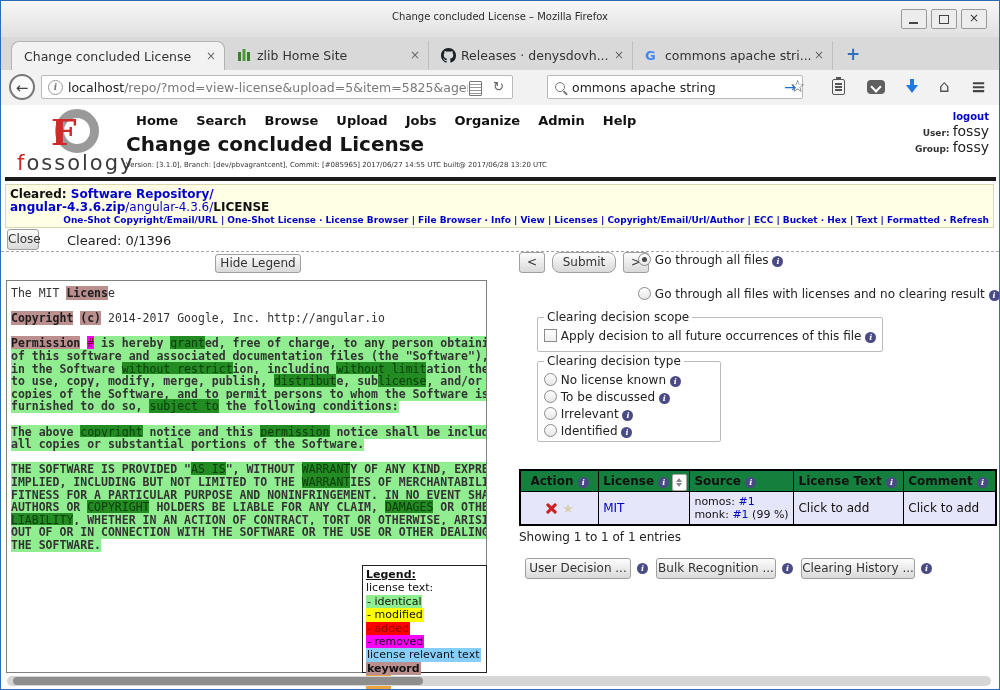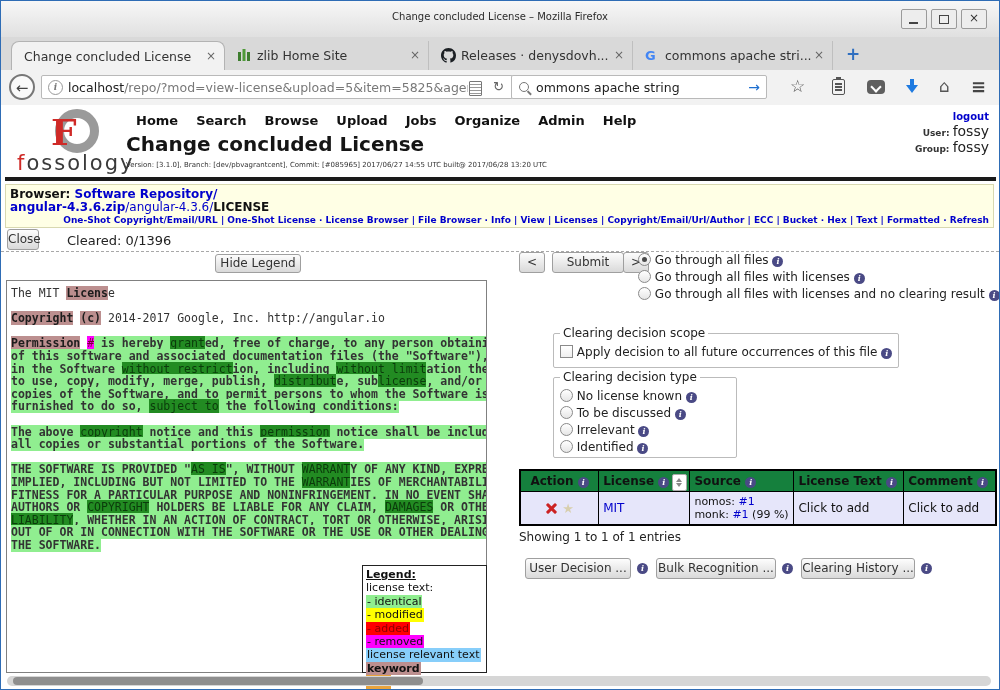--- a/index.html
+++ b/index.html
@@ -34,21 +34,21 @@
     border-radius:50%;text-align:center;font-size:15px;line-height:24px;color:#444;box-sizing:border-box;background:#fafafa;}
   #urlbox{position:absolute;left:40px;top:5px;width:472px;height:24px;background:#fff;
     border:1px solid #b9b9b9;border-radius:2px;box-sizing:border-box;}
   .i-circle{position:absolute;left:6px;top:4px;width:13px;height:13px;border:1px solid #999;
     border-radius:50%;color:#777;font:italic bold 9px/13px "DejaVu Serif",serif;text-align:center;}
   #url-text{position:absolute;left:26px;top:4px;font-size:12.5px;white-space:nowrap;overflow:hidden;width:400px;}
   #url-text .host{color:#222;} #url-text .path{color:#787878;}
   .reader-icon{position:absolute;right:30px;top:5px;width:11px;height:13px;border:1.5px solid #777;border-radius:1px;
     background:repeating-linear-gradient(#fff 0 2px,#999 2px 3px);}
   .reload-icon{position:absolute;right:8px;top:3px;font-size:13px;color:#666;}
-  #searchbox{position:absolute;left:510px;top:5px;width:256px;height:24px;background:#fff;
+  #searchbox{position:absolute;left:546px;top:5px;width:256px;height:24px;background:#fff;
     border:1px solid #b9b9b9;border-radius:2px;box-sizing:border-box;}
   .mag-icon{position:absolute;left:7px;top:6px;width:8px;height:8px;border:1.5px solid #777;border-radius:50%;}
   .mag-icon::after{content:'';position:absolute;width:5px;height:1.5px;background:#777;
     transform:rotate(45deg);right:-4px;bottom:-2px;}
   #search-text{position:absolute;left:24px;top:4px;font-size:12.5px;color:#222;white-space:nowrap;}
   #search-go{position:absolute;right:6px;top:3px;color:#1e6fd0;font-size:14px;}
   .navicon{position:absolute;top:8px;color:#555;}
   #star-icon{left:789px;font-size:17px;top:6px;}
   .clip-icon{left:831px;top:9px;width:11px;height:14px;border:1.5px solid #555;border-radius:2px;}
   .clip-icon::before{content:'';position:absolute;top:-3px;left:3px;width:5px;height:3px;background:#555;}
@@ -114,32 +114,32 @@
   .lg{display:inline-block;padding:0 1px;}
   .lg-identical{background:#90EE90;text-align:right;} .lg-modified{background:#FFFF00;}
   .lg-added{background:#FF0000;color:#8b0000;} .lg-removed{background:#FF00FF;}
   .lg-relevant{background:#87CEFA;} .lg-keyword{background:#BC8F8F;font-weight:bold;}
   .lg-bulk{background:#E8A33C;}
   
   #hscroll-track{position:absolute;left:6px;top:571px;width:984px;height:10px;background:#d6d6d6;border-radius:5px;}
   #hscroll-thumb{position:absolute;left:6px;top:1px;width:410px;height:8px;background:#8e8e8e;border-radius:4px;}
   
   #prev-button{left:518px;top:147px;width:26px;height:21px;line-height:19px;}
-  #submit-button{left:551px;top:147px;width:72px;height:21px;line-height:19px;}
+  #submit-button{left:551px;top:147px;width:64px;height:21px;line-height:19px;border-radius:8px;}
   #next-button{left:622px;top:147px;width:26px;height:21px;line-height:19px;}
   .cradio{display:inline-block;width:13px;height:13px;border:1px solid #8a8a8a;border-radius:50%;
     background:linear-gradient(#fff,#e6e6e6);vertical-align:-2px;position:relative;box-sizing:border-box;}
   .cradio.checked::after{content:'';position:absolute;left:3px;top:3px;width:5px;height:5px;border-radius:50%;background:#4a4a4a;}
   .ccheck{display:inline-block;width:13px;height:13px;border:1px solid #8a8a8a;
     background:linear-gradient(#fff,#efefef);vertical-align:-2px;box-sizing:border-box;}
   .info-icon{display:inline-block;width:11px;height:11px;border-radius:50%;background:#4a4a85;
     color:#fff;font:italic bold 8px/11px "DejaVu Serif",serif;text-align:center;vertical-align:0px;}
   .radio-row{position:absolute;font-size:12px;color:#222;white-space:nowrap;}
   #nav-radio-0{left:637px;top:148px;} #nav-radio-1{left:637px;top:165px;} #nav-radio-2{left:637px;top:182px;}
-  fieldset{position:absolute;border:1px solid #bbb;border-radius:2px;margin:16px;padding:2px 6px 6px 6px;
+  fieldset{position:absolute;border:1px solid #bbb;border-radius:2px;margin:0;padding:2px 6px 6px 6px;
     font-size:12px;color:#222;box-sizing:border-box;background:#fff;}
   fieldset legend{font-size:12px;color:#222;padding:0 3px;}
   #scope-fieldset{left:536px;top:205px;width:272px;height:42px;}
   #type-fieldset{left:536px;top:249px;width:184px;height:88px;}
   .fs-row{margin-top:3px;white-space:nowrap;}
   
   #license-table{position:absolute;left:518px;top:364px;width:478px;border-collapse:collapse;
     font-size:12px;color:#111;border:2px solid #000;}
   #license-table th{background:#15803d;border:1px solid #000;font-weight:bold;text-align:left;
     padding:3px 4px;position:relative;}
@@ -241,21 +241,21 @@
 
     <div id="page-title">Change concluded License</div>
     <div id="version-line">Version: [3.1.0], Branch: [dev/pbvagrantcent], Commit: [#085965] 2017/06/27 14:55 UTC built@ 2017/06/28 13:20 UTC</div>
     <div id="logout-link">logout</div>
     <div class="who" id="who-user"><span>User:</span> <span class="val">fossy</span></div>
     <div class="who" id="who-group"><span>Group:</span> <span class="val">fossy</span></div>
     <div id="black-bar"></div>
 
     <div id="folderbar">
       <div id="folder-line1">
-        <span>Browser:</span>
+        <span>Cleared:</span>
         <a>Software Repository/</a>
       </div>
       <div id="folder-line2">
         <a>angular-4.3.6.zip</a><a class="mid">/angular-4.3.6/</a><span>LICENSE</span>
       </div>
       <div id="view-links-bar"><span class="vlink">One-Shot Copyright/Email/URL</span><span class="vsep"> | </span><span class="vlink">One-Shot License</span><span class="vsep">  ·  </span><span class="vlink">License Browser</span><span class="vsep"> | </span><span class="vlink">File Browser</span><span class="vsep">  ·  </span><span class="vlink">Info</span><span class="vsep"> | </span><span class="vlink">View</span><span class="vsep"> | </span><span class="vlink">Licenses</span><span class="vsep"> | </span><span class="vlink">Copyright/Email/Url/Author</span><span class="vsep"> | </span><span class="vlink">ECC</span><span class="vsep"> | </span><span class="vlink">Bucket</span><span class="vsep">  ·  </span><span class="vlink">Hex</span><span class="vsep"> | </span><span class="vlink">Text</span><span class="vsep"> | </span><span class="vlink">Formatted</span><span class="vsep">  ·  </span><span class="vlink">Refresh</span></div>
     </div>
 
     <div class="btn" id="close-button">Close</div>
     <div id="cleared-text">Cleared: 0/1396</div>
@@ -282,25 +282,20 @@
       <div id="hscroll-thumb"></div>
     </div>
 
     <div class="btn" id="prev-button">&lt;</div>
     <div class="btn" id="submit-button">Submit</div>
     <div class="btn" id="next-button">&gt;</div>
 
     <div class="radio-row" id="nav-radio-0">
       <span class="cradio checked"></span>
       <span>Go through all files</span>
-      <span class="info-icon">i</span>
-    </div>
-    <div class="radio-row" id="nav-radio-1">
-      <span class="cradio"></span>
-      <span>Go through all files with licenses</span>
       <span class="info-icon">i</span>
     </div>
     <div class="radio-row" id="nav-radio-2">
       <span class="cradio"></span>
       <span>Go through all files with licenses and no clearing result</span>
       <span class="info-icon">i</span>
     </div>
 
     <fieldset id="scope-fieldset">
       <legend>Clearing decision scope</legend>

